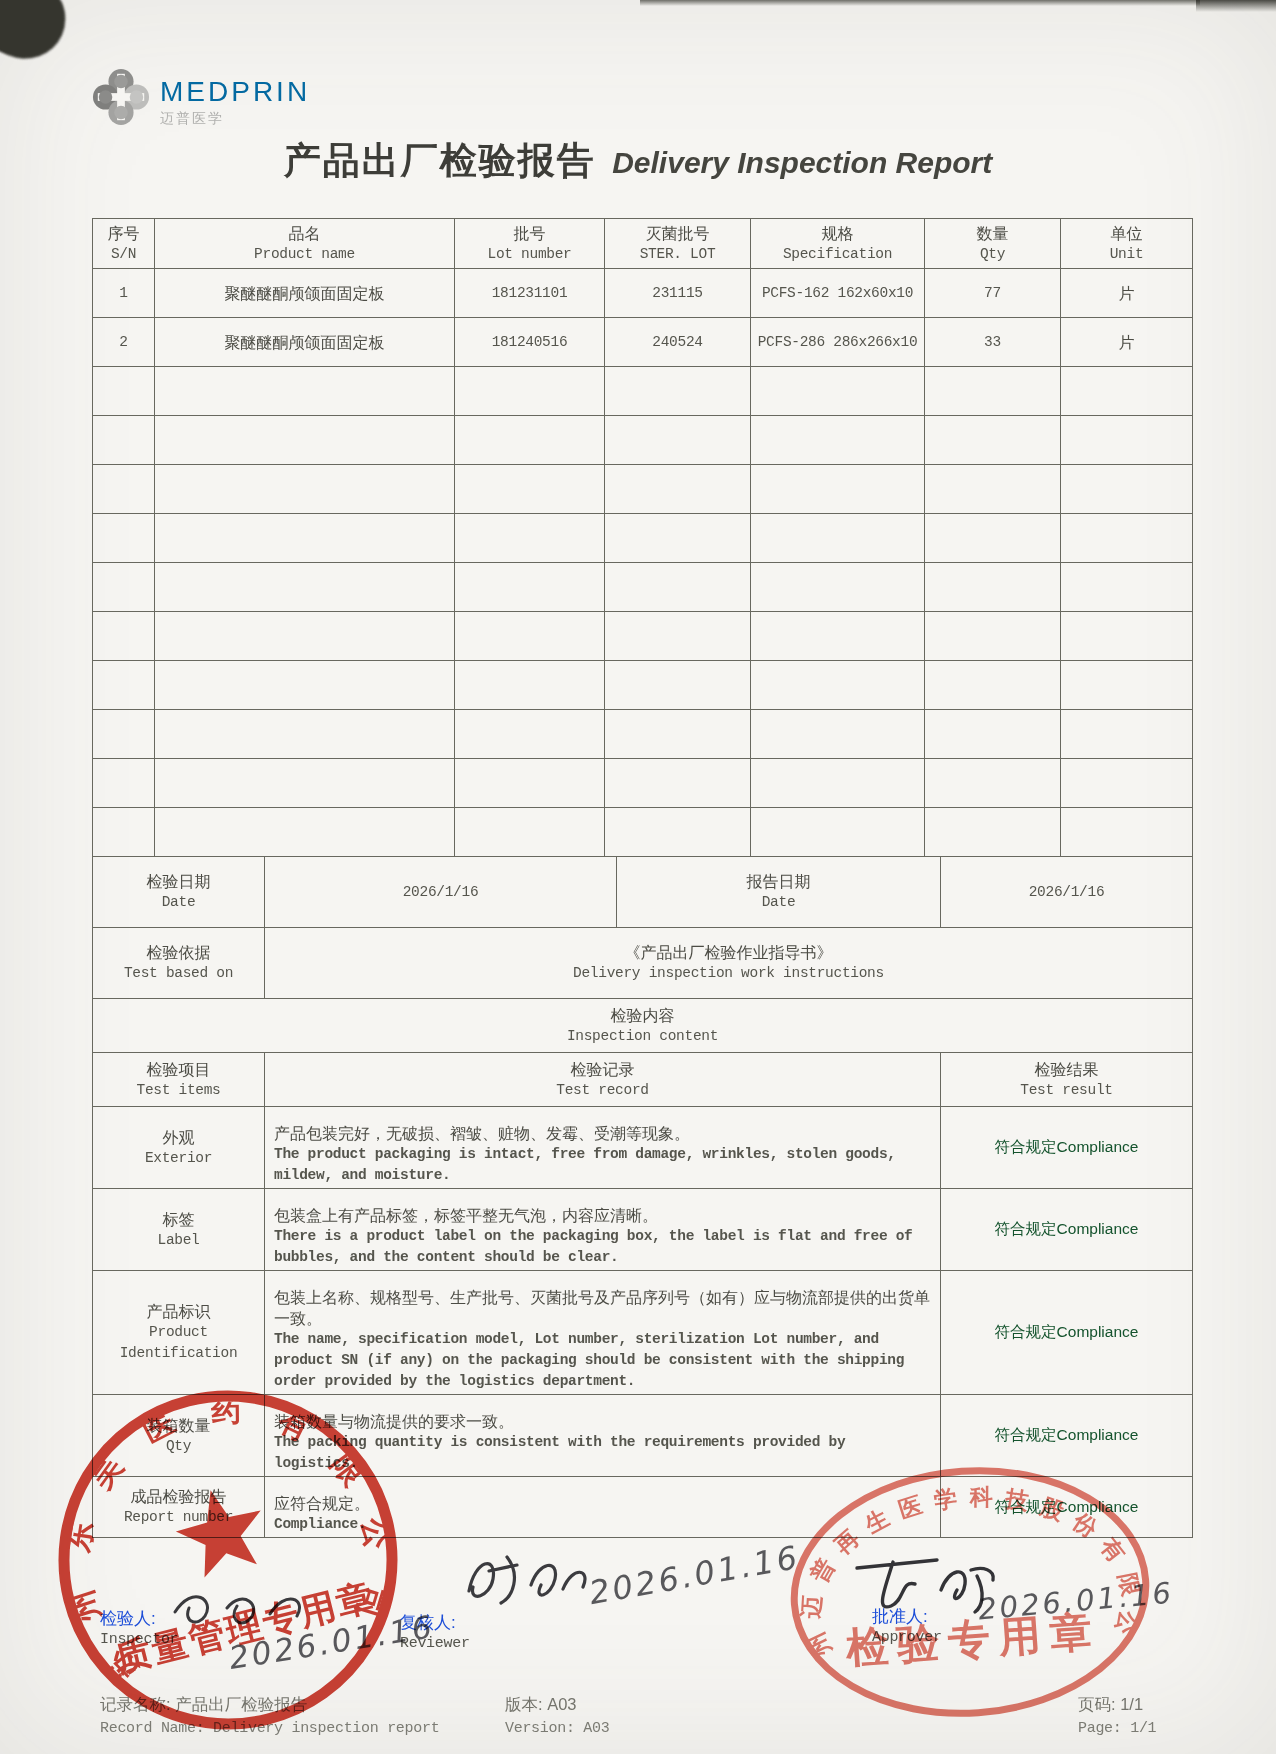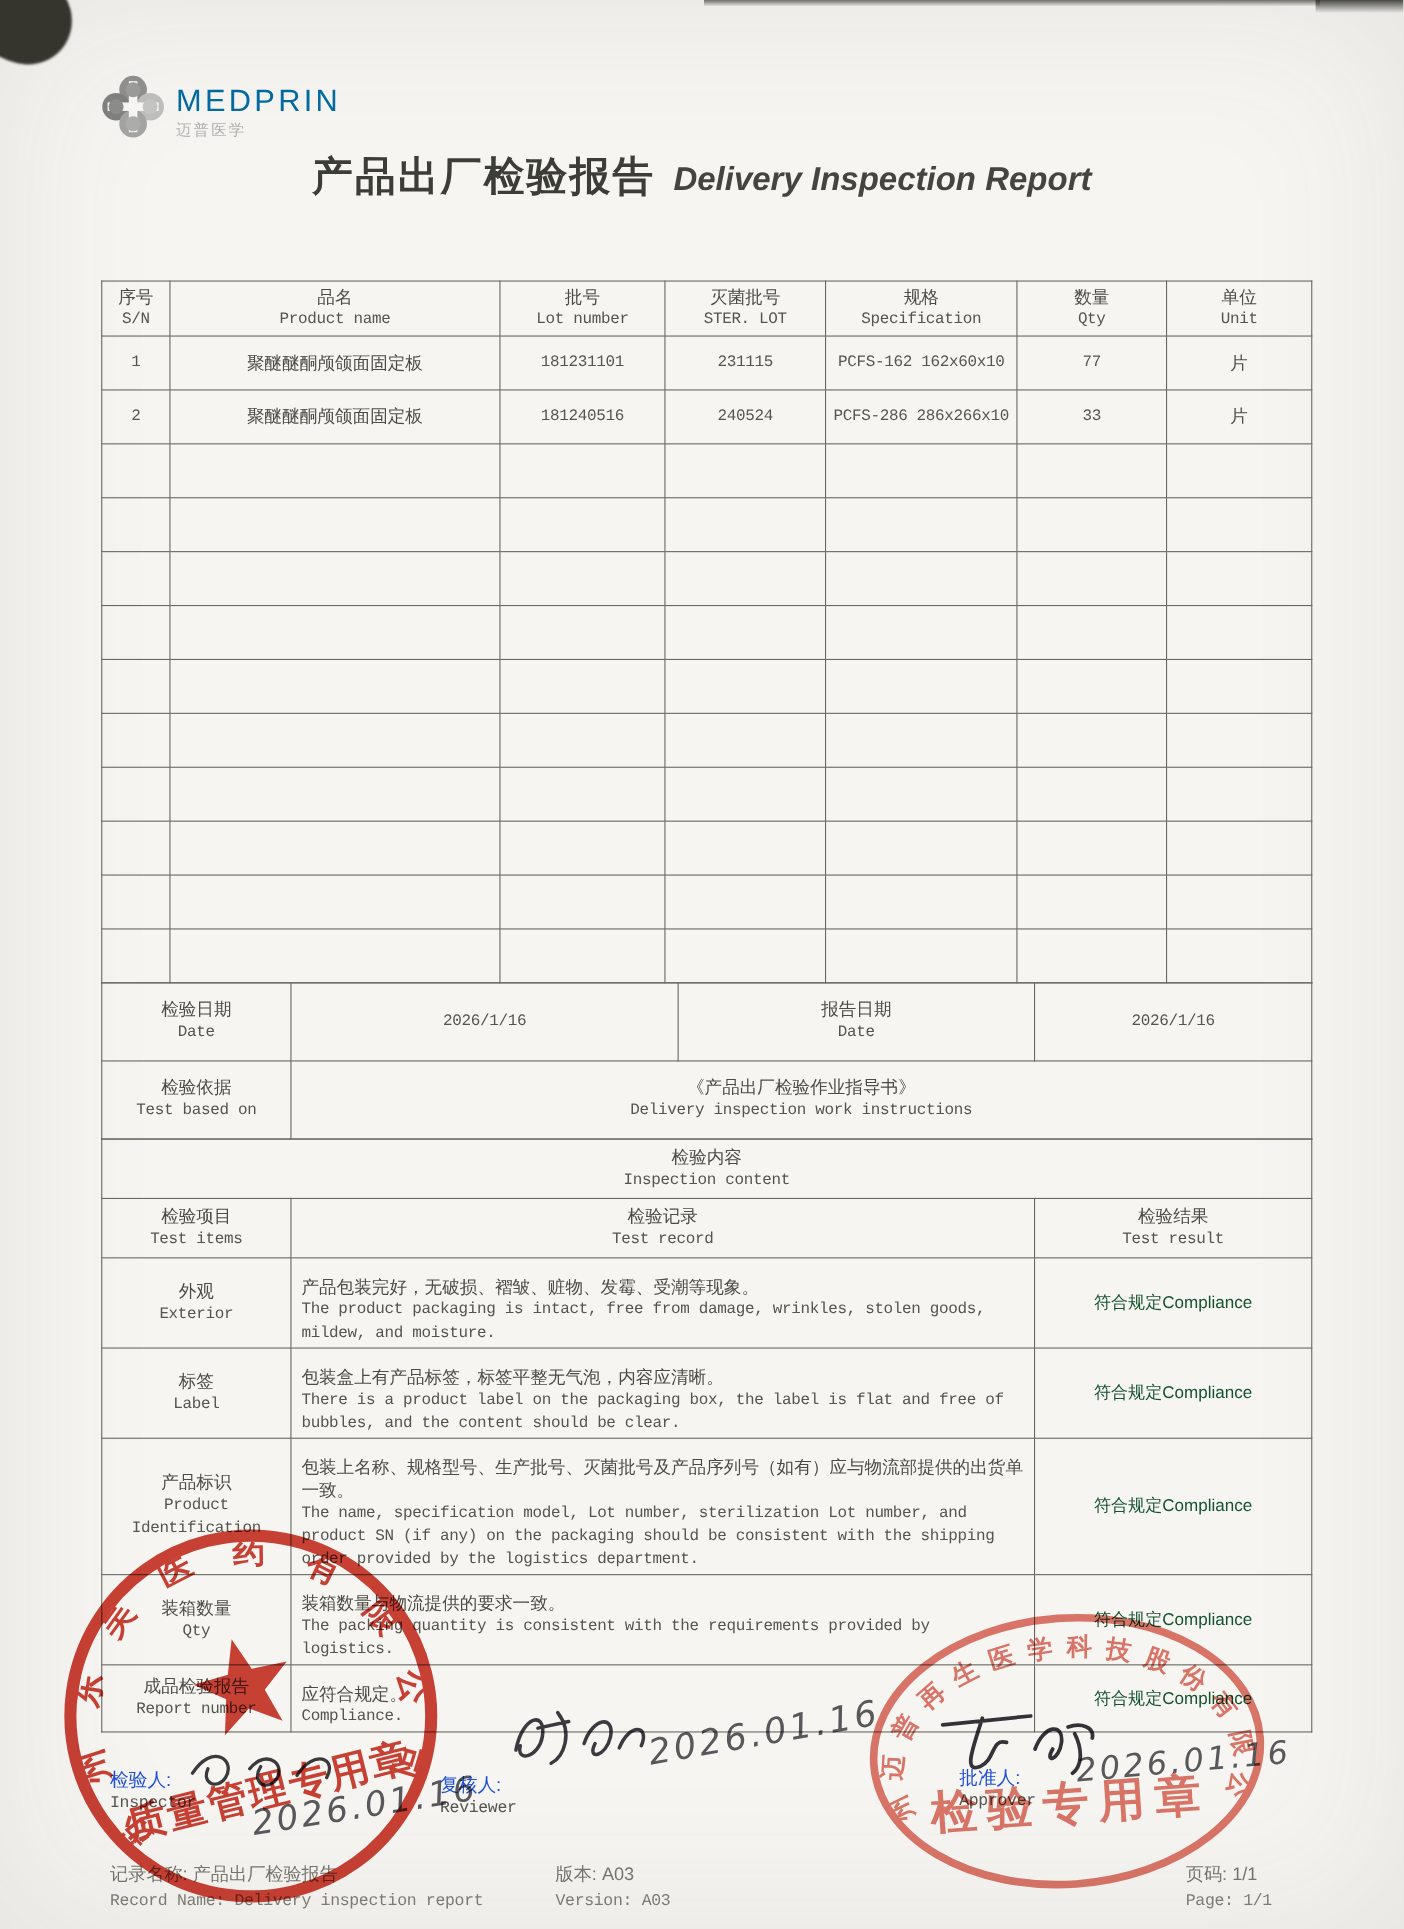--- a/index.html
+++ b/index.html
@@ -18,30 +18,30 @@
   .logo-name{font-size:28px;letter-spacing:3px;color:#0369a1;margin-top:8px;}
   .logo-cn{font-size:14px;letter-spacing:2px;color:#b0b0ae;margin-top:2px;}
   
   .title-row{position:absolute;left:0;top:136px;width:100%;text-align:center;z-index:2;white-space:nowrap;}
   .title-cn{font-size:37px;font-weight:bold;letter-spacing:2px;color:#3d3d38;}
   .title-en{font-size:30px;font-weight:bold;font-style:italic;color:#45453f;margin-left:12px;}
   .report-no{position:absolute;left:640px;top:194px;width:552px;text-align:right;font-size:17px;color:#51514a;z-index:2;white-space:nowrap;}
   .report-no .mono{margin-left:10px;}
   
   .tables{position:absolute;left:92px;top:218px;z-index:1;}
-  table{border-collapse:collapse;table-layout:fixed;margin-top:37px;}
+  table{border-collapse:collapse;table-layout:fixed;}
   td{border:1px solid #68685f;padding:0;vertical-align:middle;overflow:hidden;}
   .t2,.t3{margin-top:-1px;}
   .c{text-align:center;}
   .cn{font-size:16px;line-height:21px;color:#4c4c45;}
   .en{font-family:"Liberation Mono","DejaVu Sans Mono",monospace;font-size:14.5px;line-height:21px;
       letter-spacing:-0.3px;color:#55554d;}
   .rec{padding:2px 9px;text-align:left;vertical-align:middle;}
   .rec .cn{display:block;margin-top:14px;}
-  .rec .en{display:block;}
+  .rec .en{display:block;font-weight:bold;}
   .hdr2 div{text-align:center;}
   .result{font-size:15.5px;color:#14532d;}
   .concl{vertical-align:top;padding:6px 10px;}
   
   .sig{position:absolute;z-index:4;}
   .sig .cn{font-size:17px;color:#1d4ed8;}
   .sig .en{font-size:15px;}
   .ink{position:absolute;z-index:6;mix-blend-mode:multiply;}
   .hand{font-family:"DejaVu Sans",sans-serif;font-style:italic;color:#44444a;letter-spacing:3px;opacity:.88;white-space:nowrap;}
   

